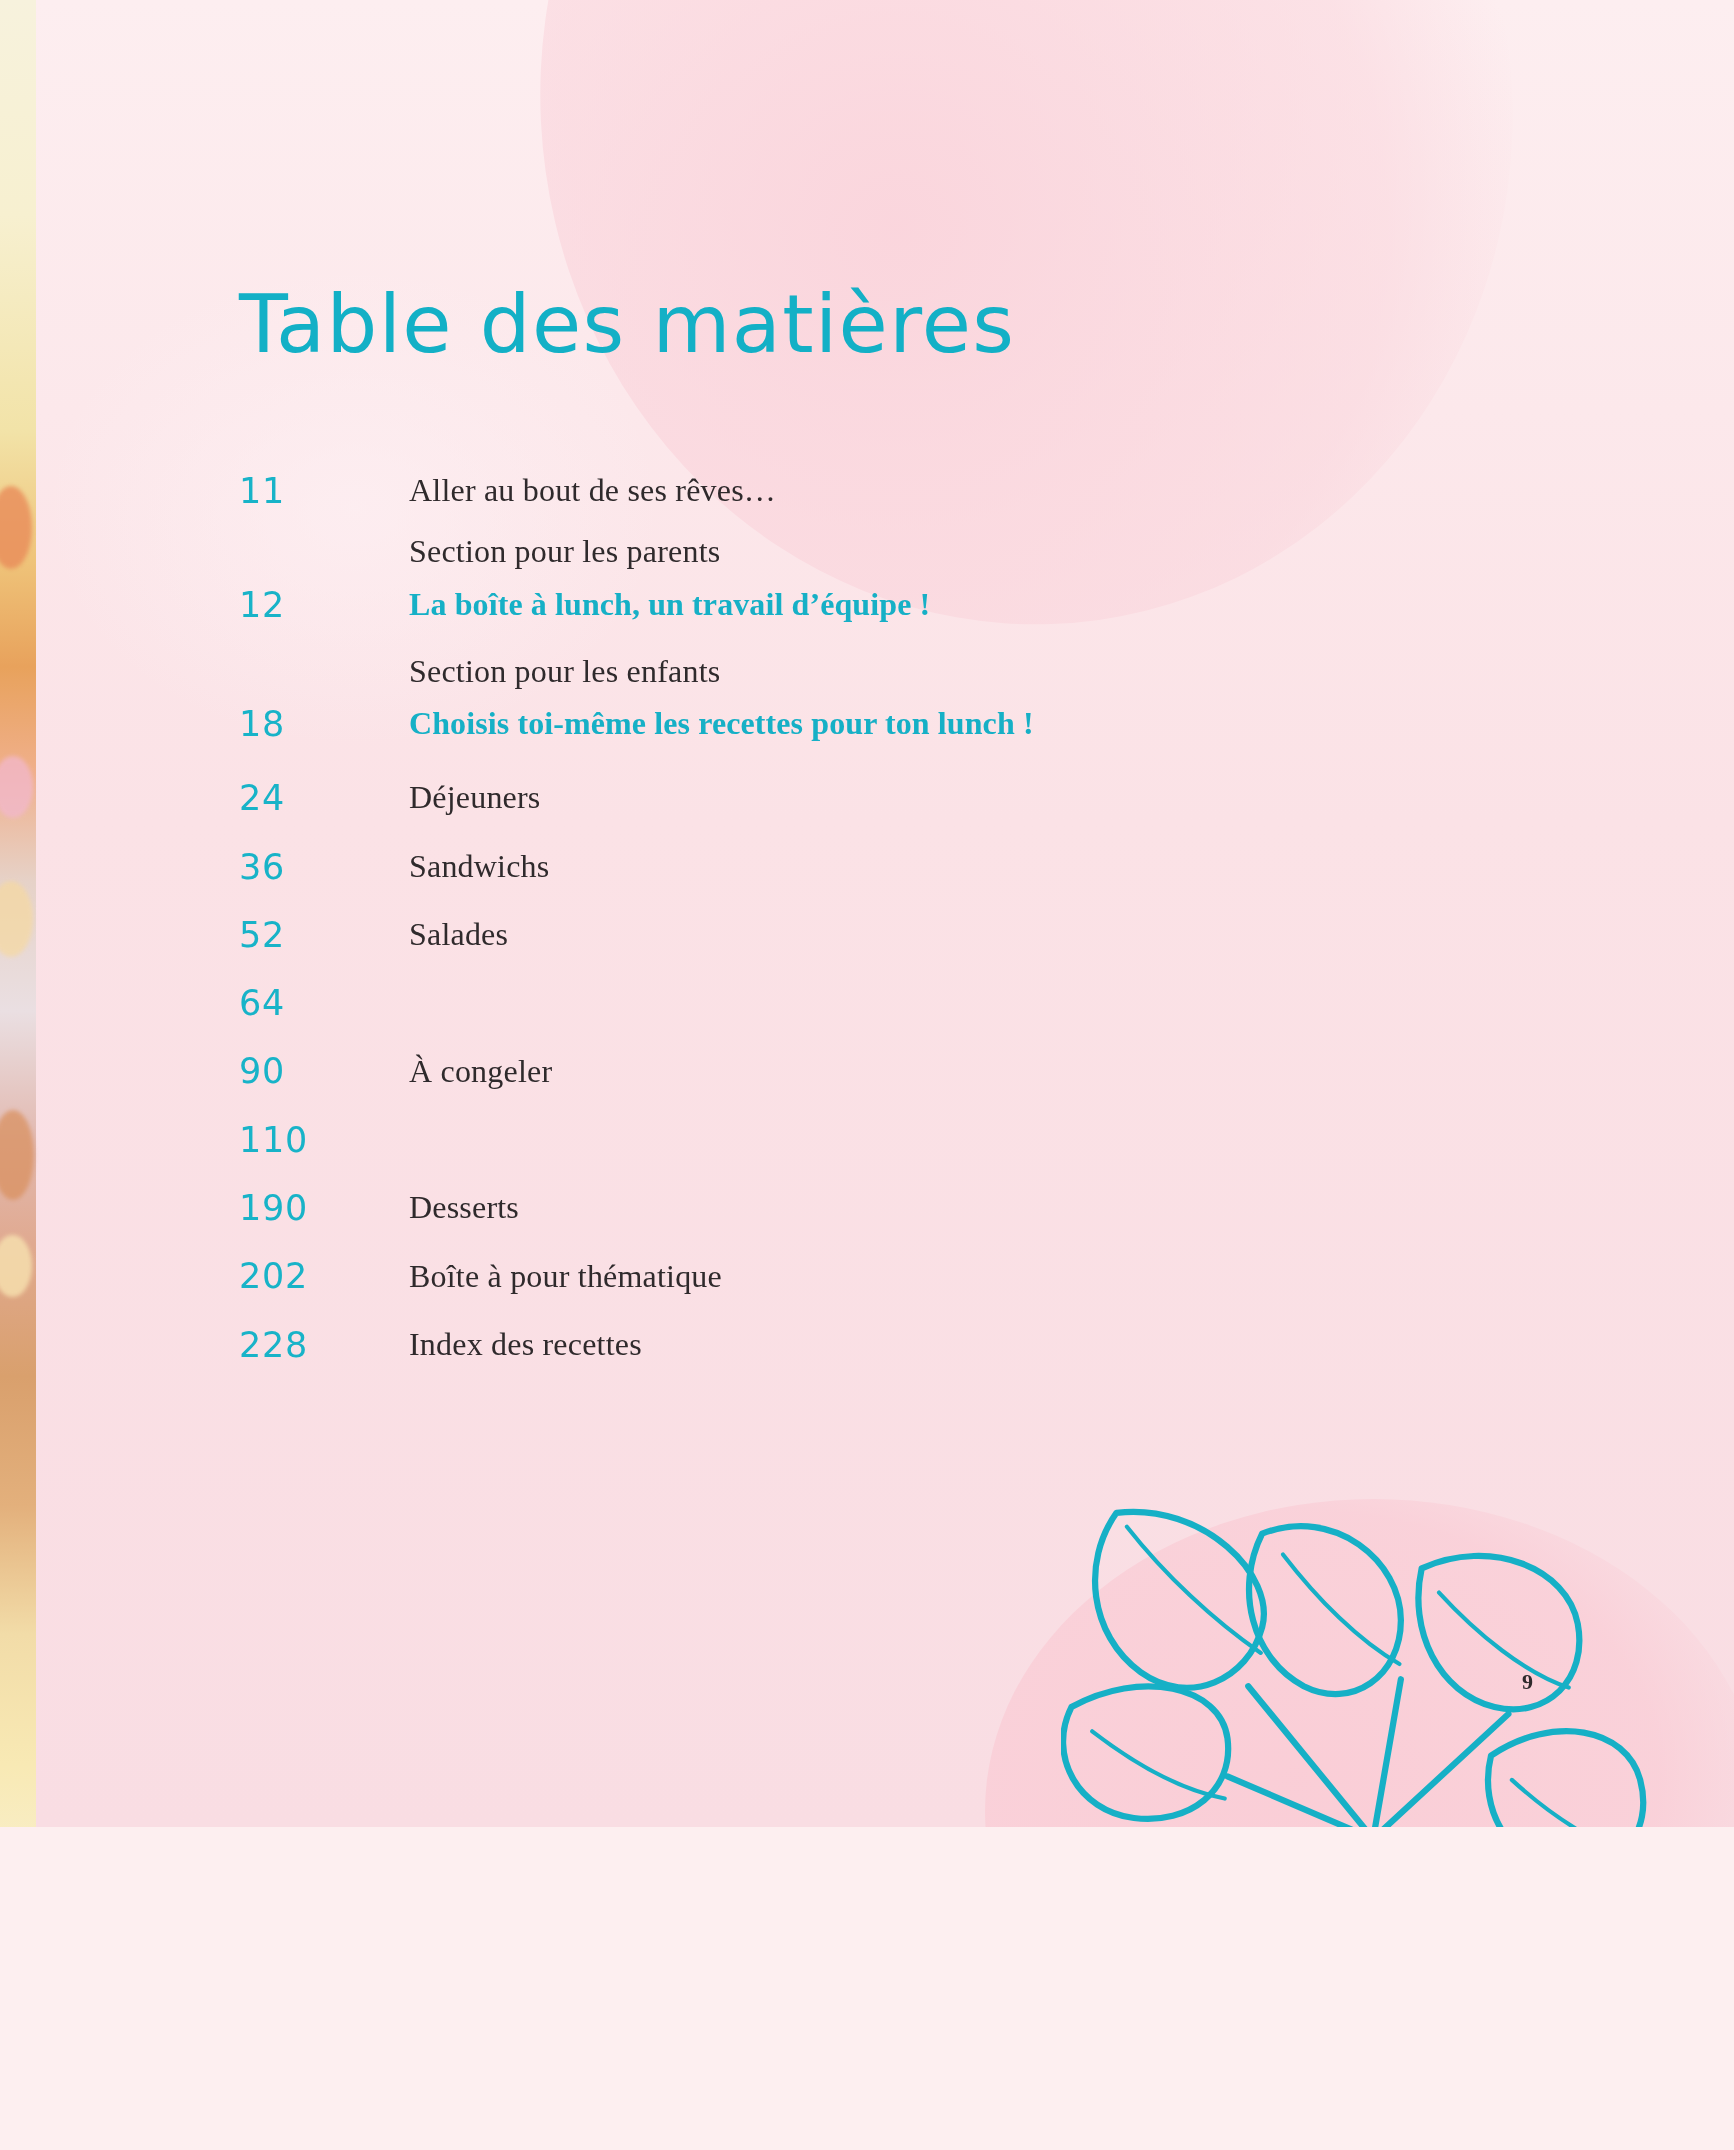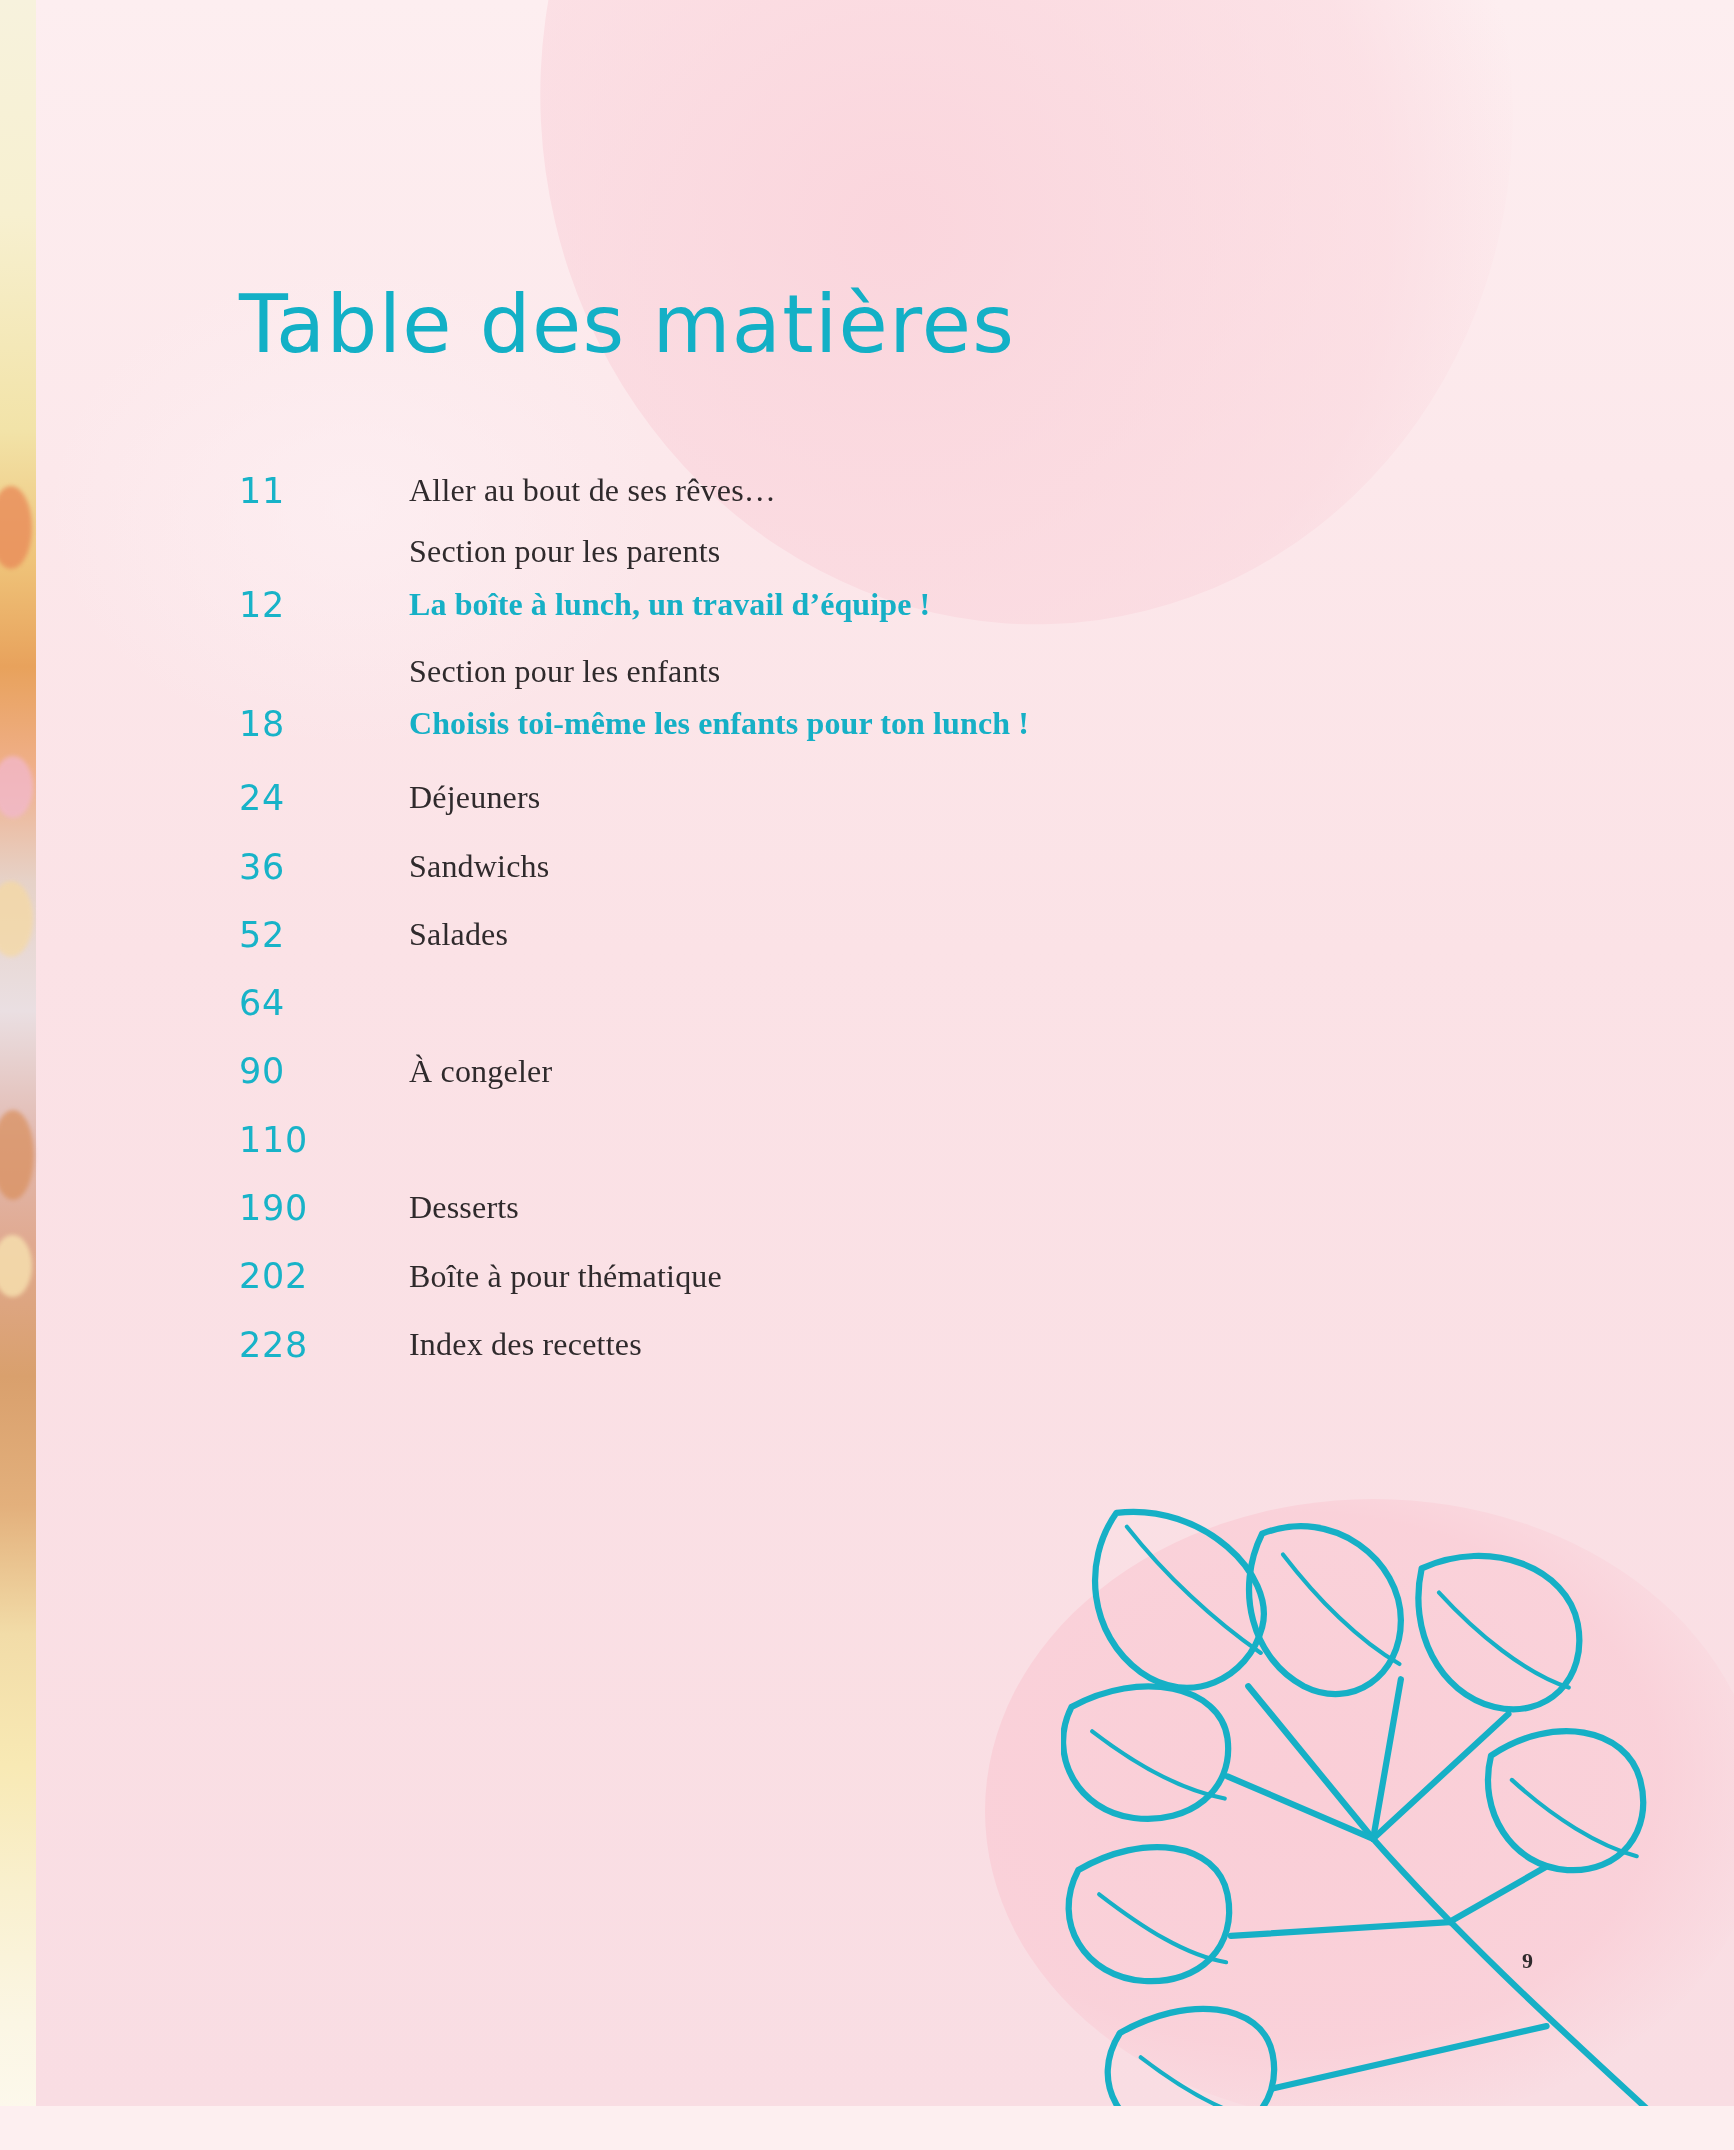--- a/index.html
+++ b/index.html
@@ -10,21 +10,21 @@
     width: 1734px;
     height: 2151px;
     background: #fdeff0;
     font-family: "Liberation Serif", serif;
     overflow: hidden;
   }
 
   .page {
     position: relative;
     width: 1734px;
-    height: 2106px;
+    height: 1827px;
     overflow: hidden;
     background: linear-gradient(180deg, #fdeef0 0%, #fbe2e6 45%, #f9dde3 100%);
   }
 
   
   .photo-strip {
     position: absolute;
     left: 0;
     top: 0;
     width: 36px;
@@ -220,21 +220,21 @@
       <div class="toc-text">
         <div class="toc-label">Section pour les parents</div>
         <div class="toc-sub">La boîte à lunch, un travail d’équipe !</div>
       </div>
     </div>
 
     <div class="toc-row has-sub">
       <div class="toc-page">18</div>
       <div class="toc-text">
         <div class="toc-label">Section pour les enfants</div>
-        <div class="toc-sub">Choisis toi-même les enfants pour ton lunch !</div>
+        <div class="toc-sub">Choisis toi-même les recettes pour ton lunch !</div>
       </div>
     </div>
 
     <div class="toc-row">
       <div class="toc-page">24</div>
       <div class="toc-text">
         <div class="toc-label">Déjeuners</div>
       </div>
     </div>
 

